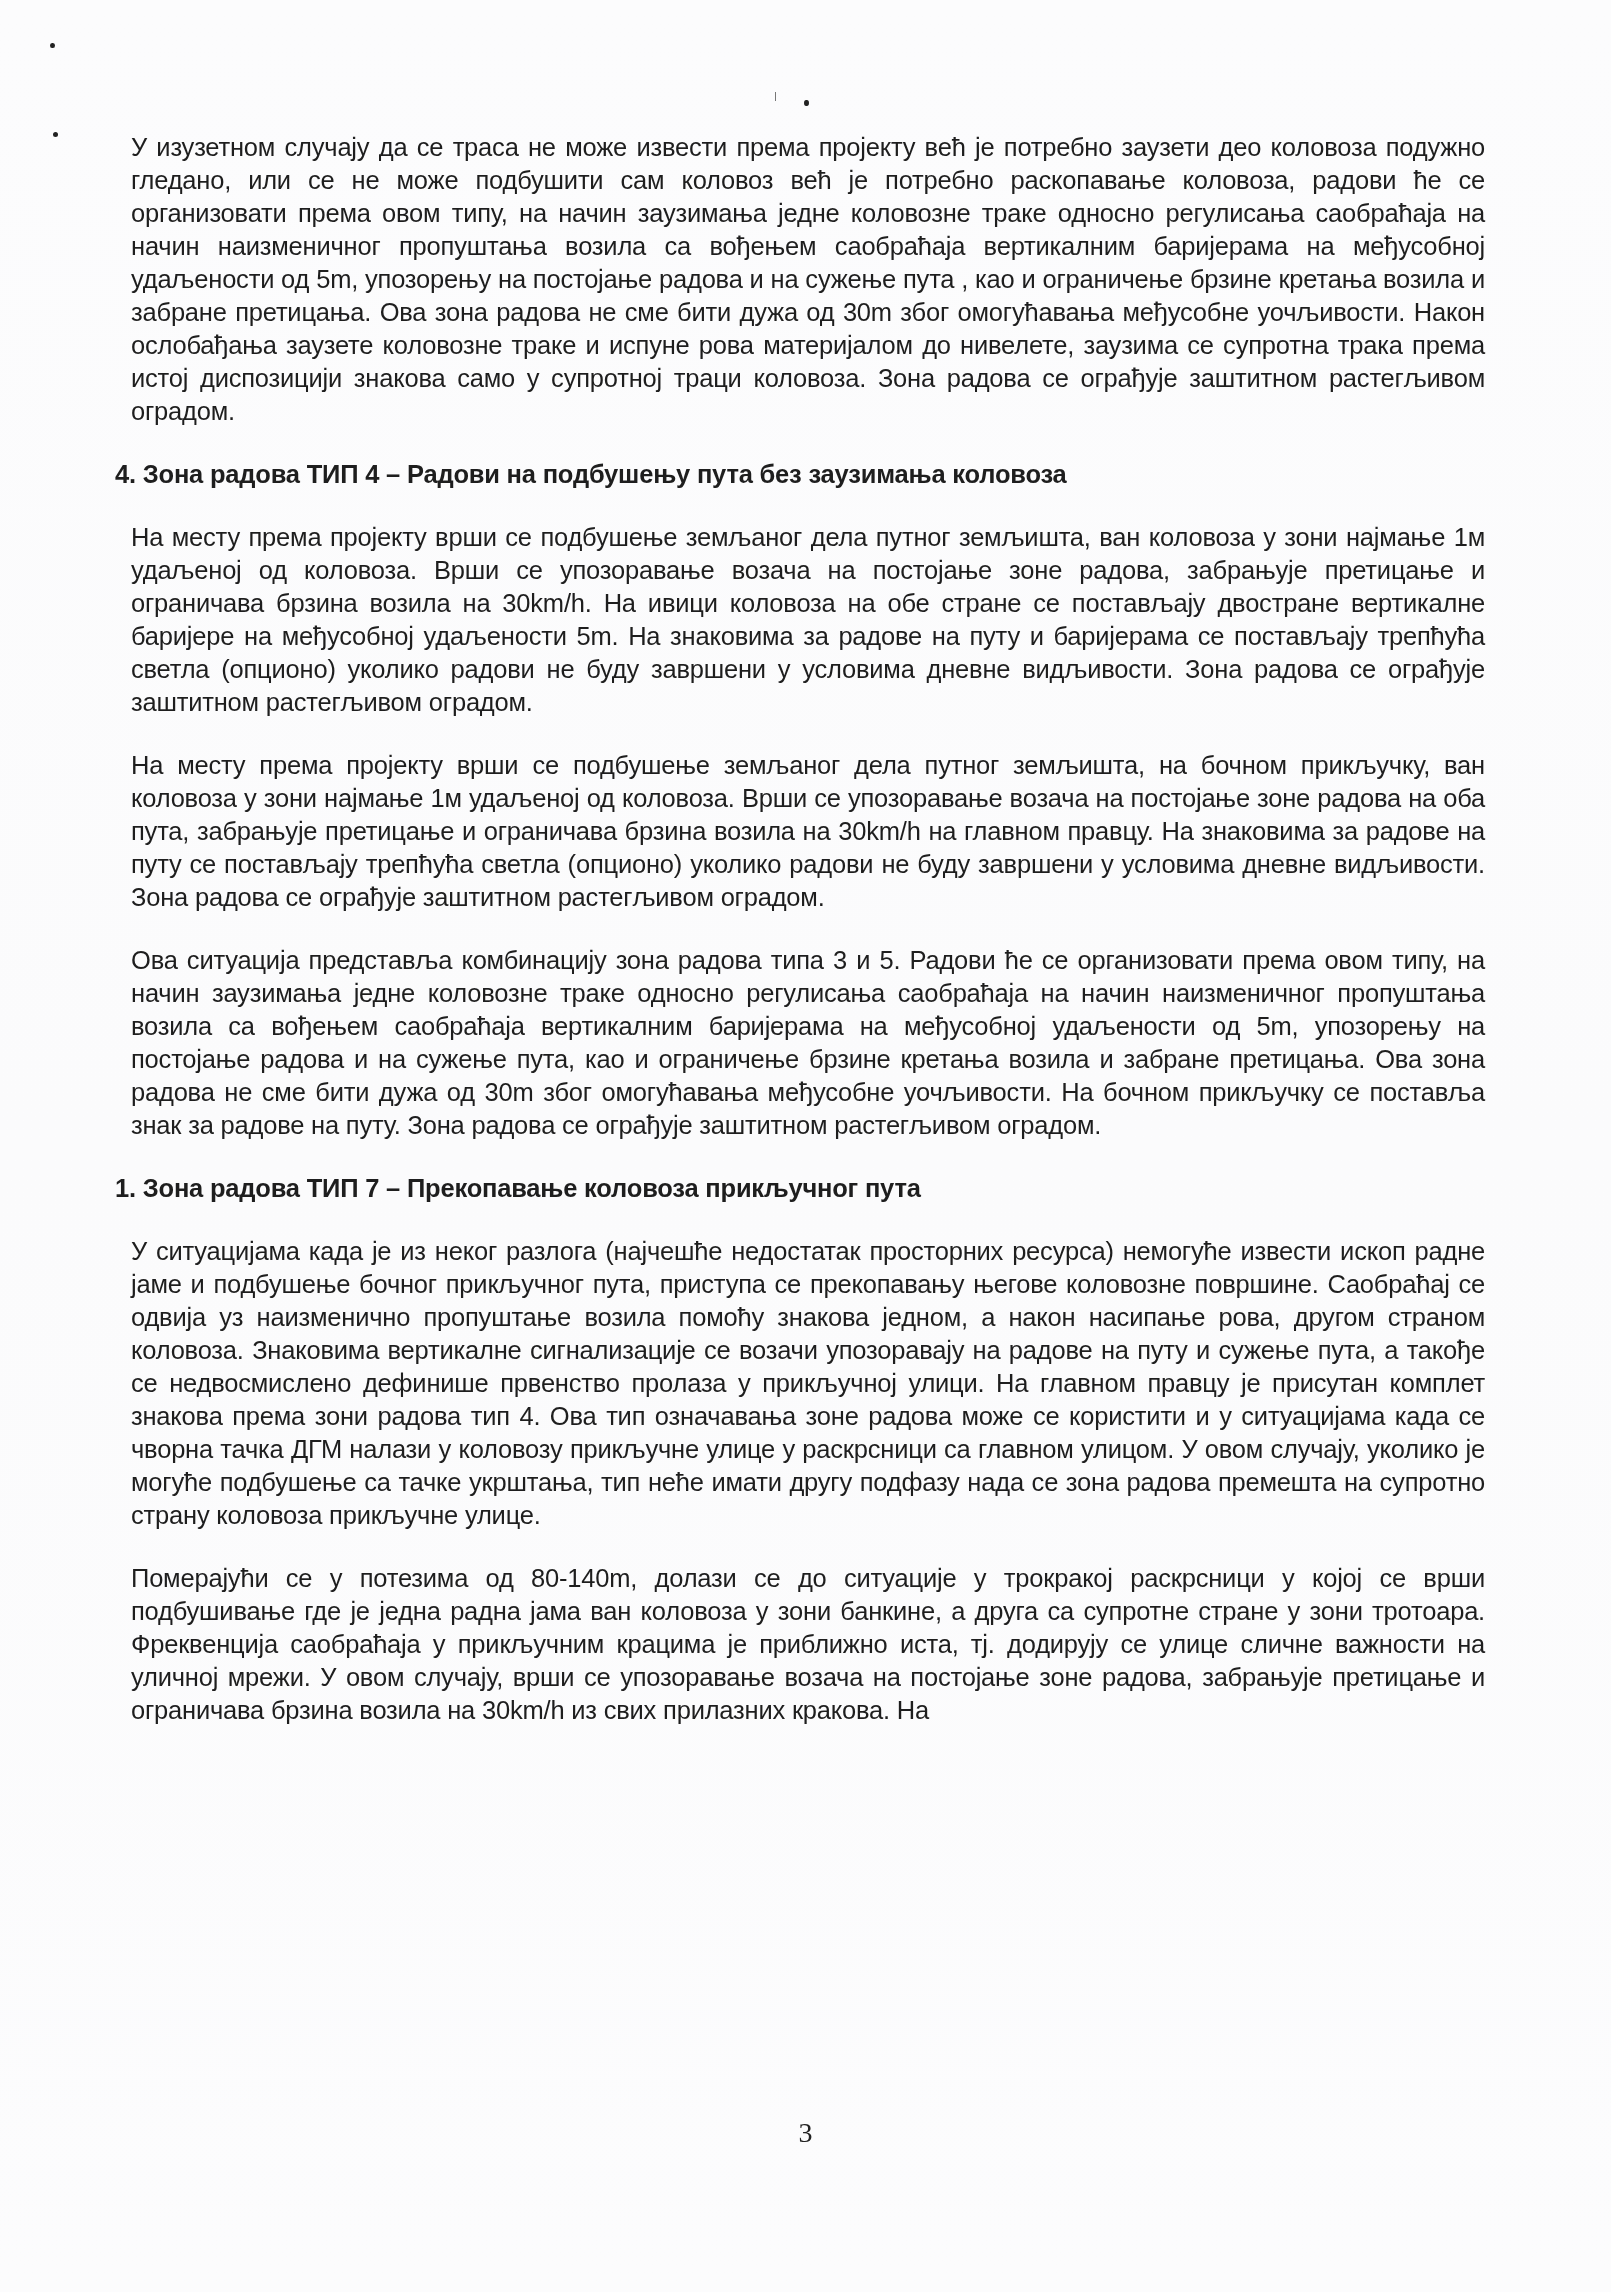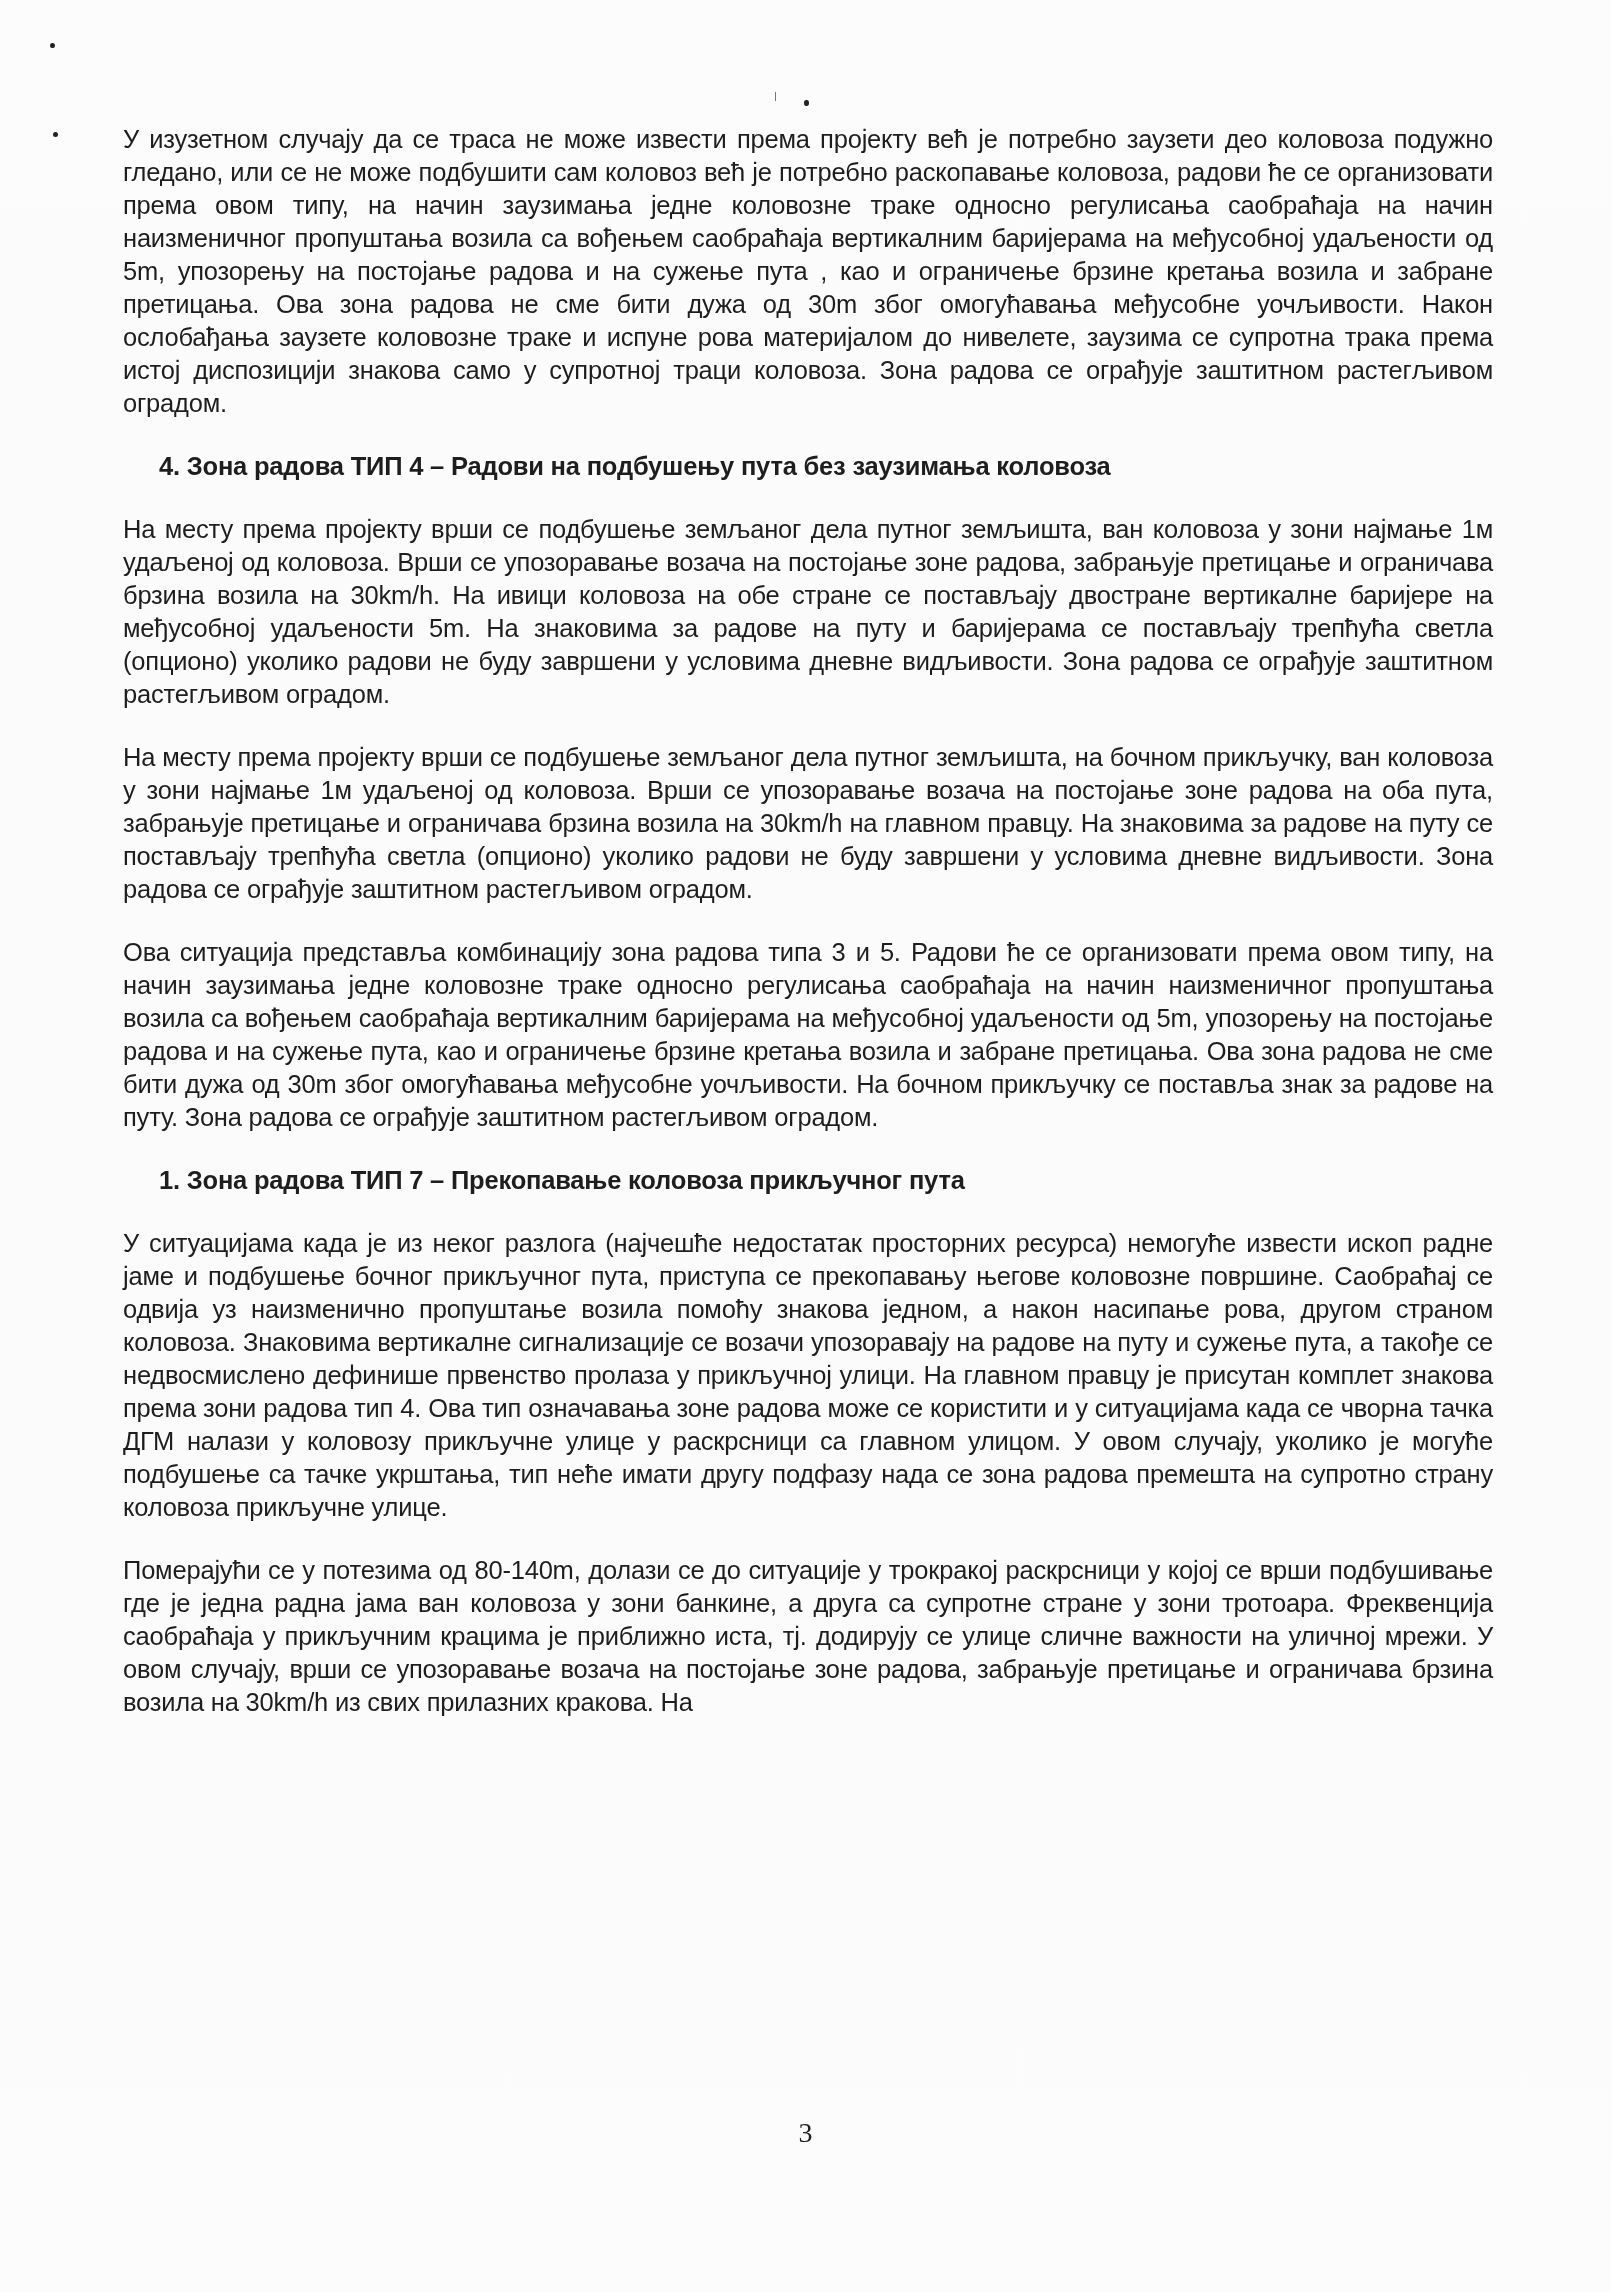--- a/index.html
+++ b/index.html
@@ -35,32 +35,32 @@
     .content {
       position: absolute;
       left: 115px;
       top: 115px;
       width: 1386px;
     }
     .para {
       font-size: 25.5px;
       line-height: 33px;
       text-align: justify;
-      margin: 8px;
+      margin: 16px;
       letter-spacing: -0.2px;
     }
     .heading {
       font-size: 25.5px;
       line-height: 33px;
       font-weight: bold;
       margin: 0;
       text-align: justify;
       letter-spacing: -0.2px;
     }
-    .gap-before-heading { margin-top: 30px; margin-left: 44px; }
+    .gap-before-heading { margin-top: 30px; }
     .gap-after-heading { margin-top: 30px; }
 
     .page-number {
       position: absolute;
       left: 0;
       width: 1611px;
       top: 2117px;
       text-align: center;
       font-family: "Liberation Serif", serif;
       font-size: 28px;

